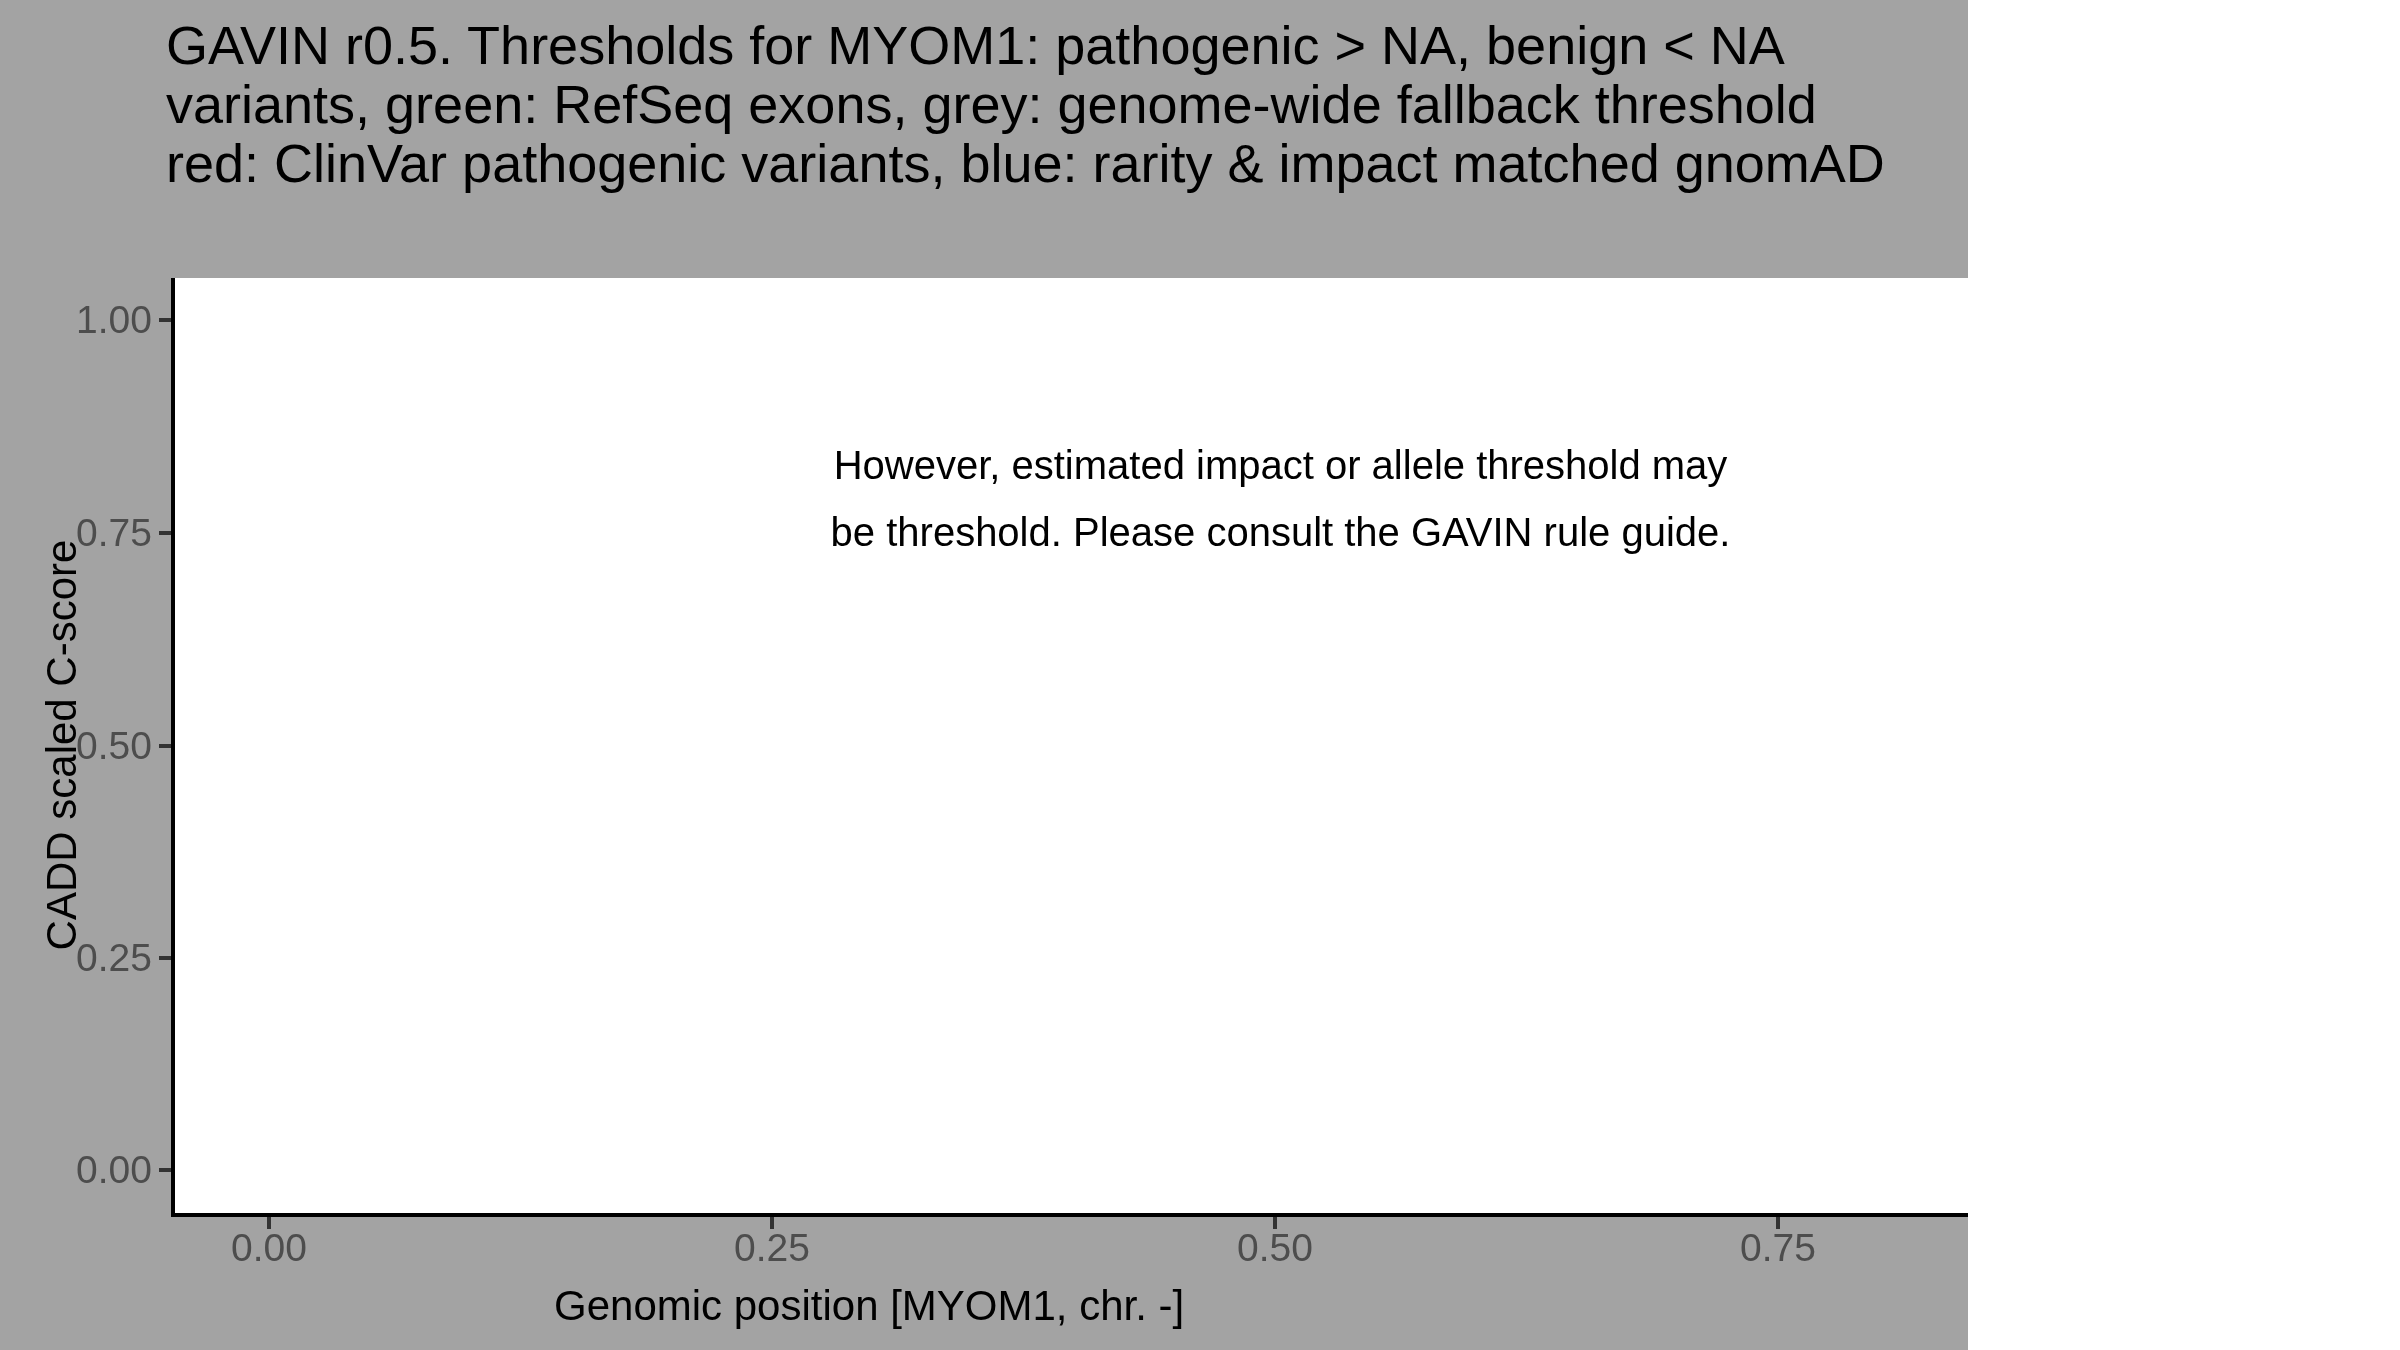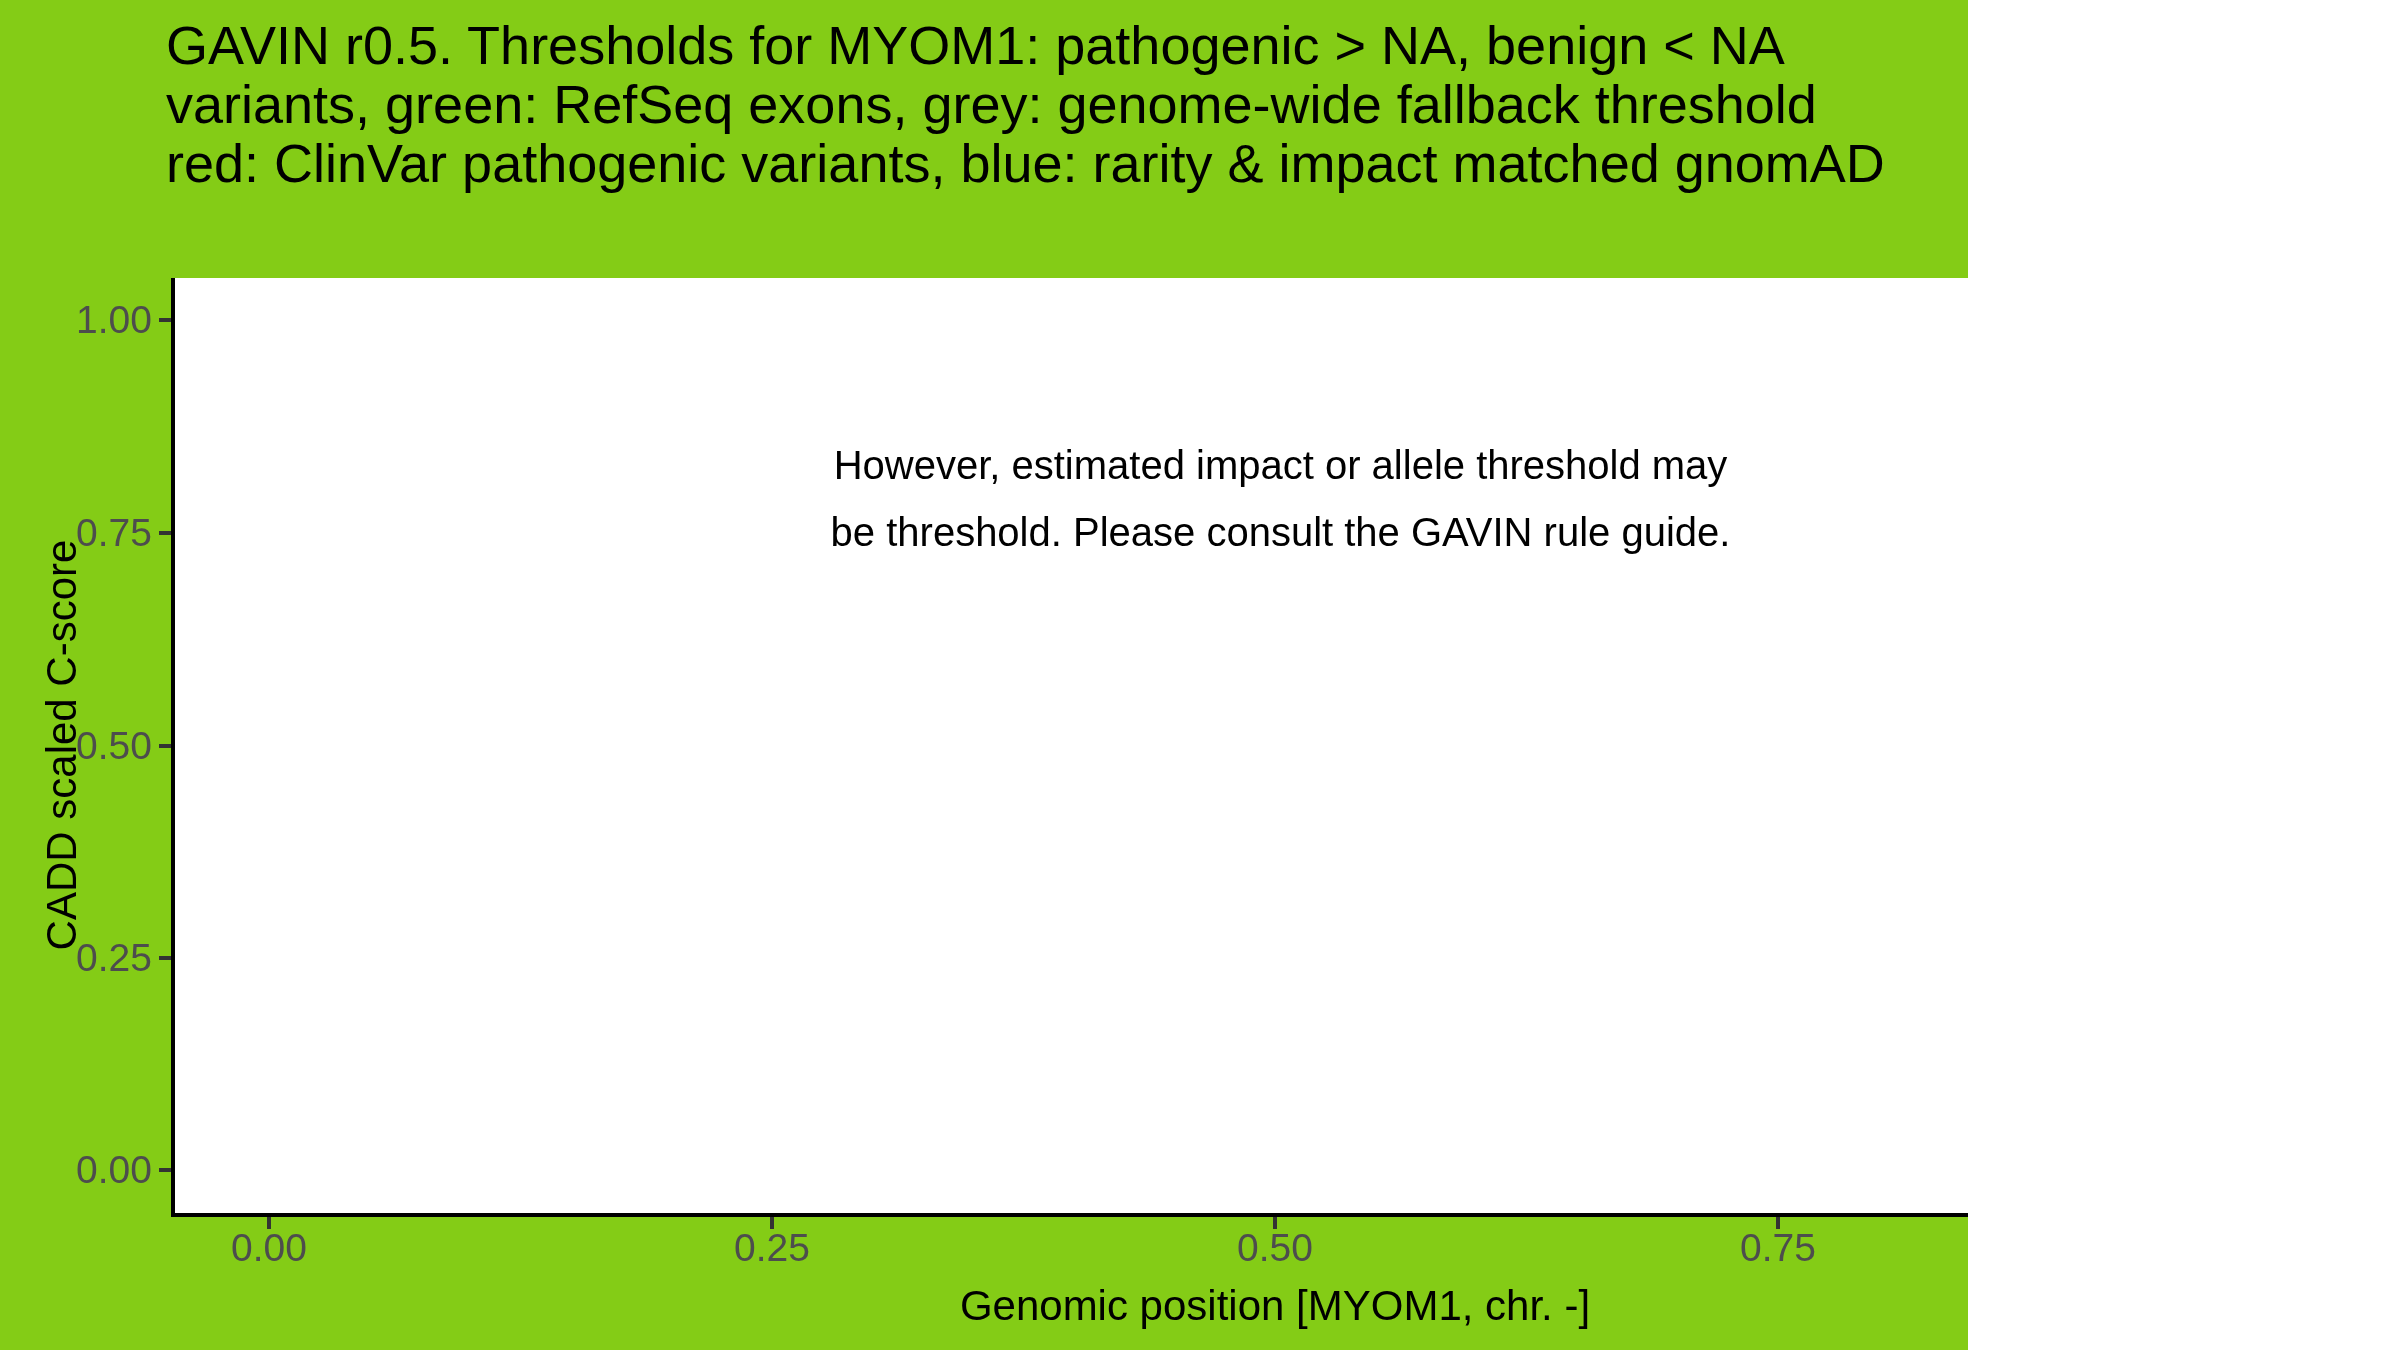--- a/index.html
+++ b/index.html
@@ -4,21 +4,21 @@
 <style>
   html, body {
     margin: 0;
     padding: 0;
     background: #ffffff;
   }
   .figure {
     position: relative;
     width: 1968px;
     height: 1350px;
-    background: #84cc16;
+    background: #a3a3a3;
     font-family: "Liberation Sans", sans-serif;
     color: #000000;
     overflow: hidden;
   }
   .plot-title {
     position: absolute;
     left: 166px;
     top: 16px;
     font-size: 54px;
     line-height: 59px;
@@ -59,24 +59,24 @@
   }
   .tick-label.y { left: 0; width: 152px; text-align: right; }
   .tick-label.x { width: 140px; text-align: center; top: 1228px; }
   .axis-title {
     position: absolute;
     font-size: 42px;
     color: #000000;
     white-space: nowrap;
   }
   .axis-title.x {
-    left: 575px;
+    left: 554px;
     top: 1282px;
     width: 1400px;
-    text-align: center;
+    text-align: left;
   }
   .axis-title.y {
     left: 62px;
     top: 745px;
     transform: translate(-50%, -50%) rotate(-90deg);
   }
   
   .ym0 { top: 318px; } .yl0 { top: 300px; }
   .ym1 { top: 531px; } .yl1 { top: 513px; }
   .ym2 { top: 744px; } .yl2 { top: 726px; }

